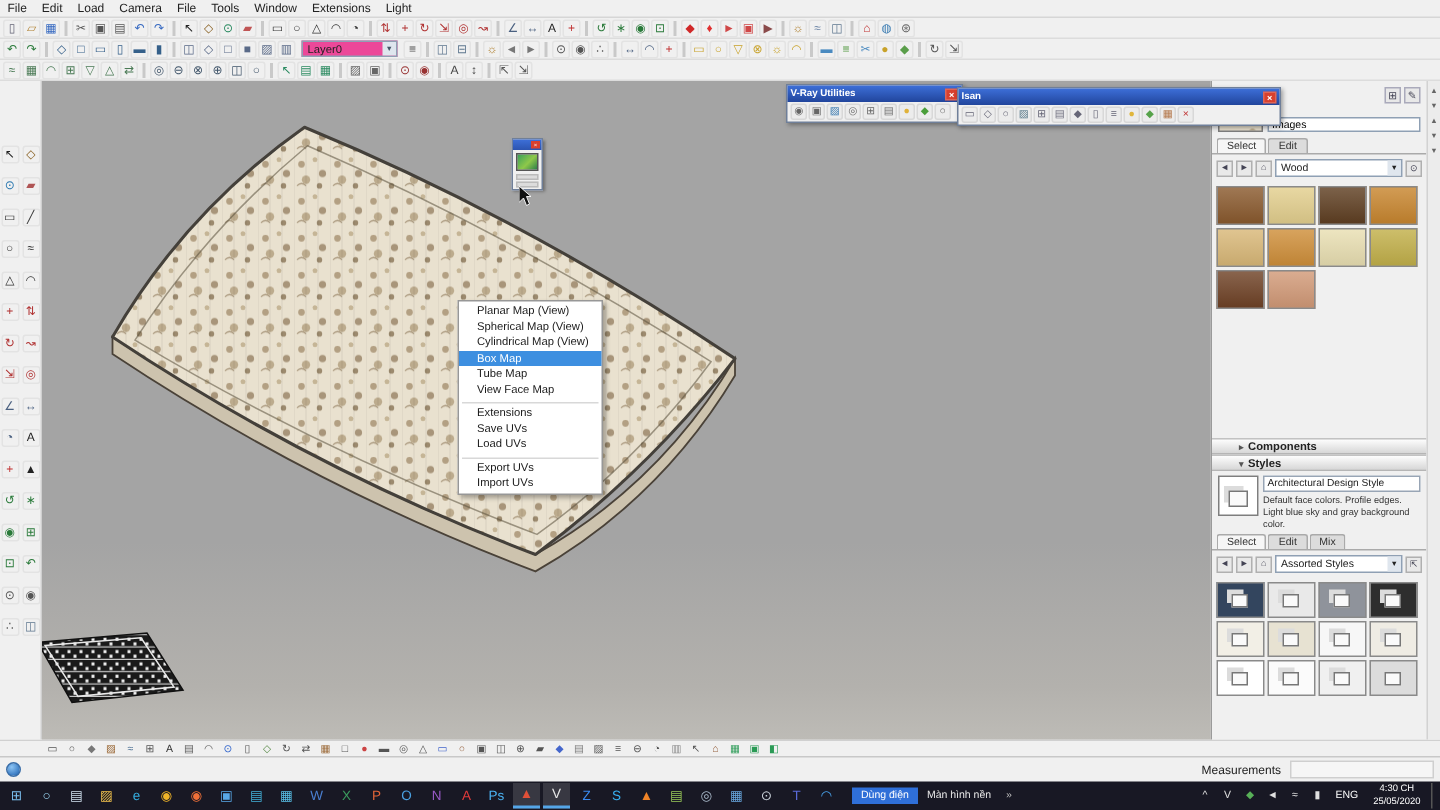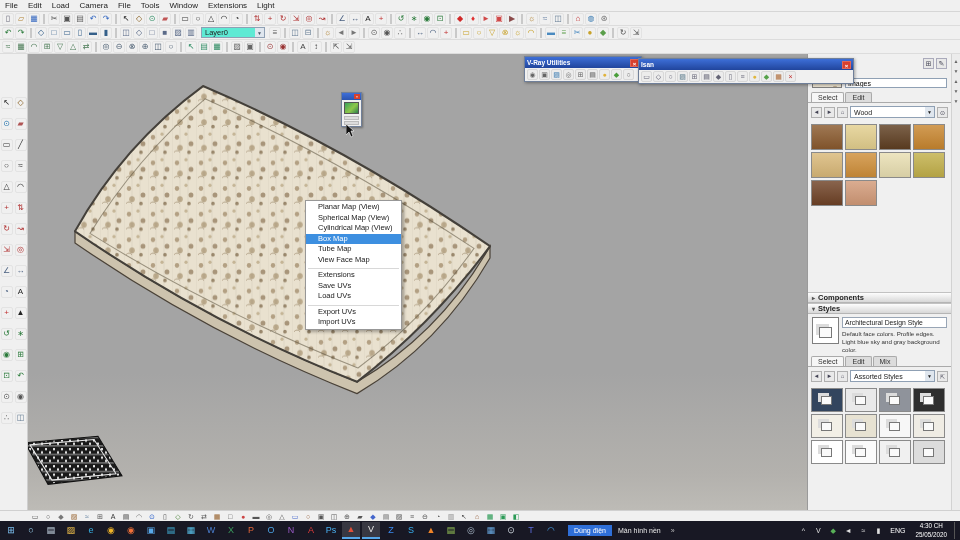--- a/index.html
+++ b/index.html
@@ -15,21 +15,21 @@
   .wctl.close { background:#e04334; }
 
   
   .menubar { height:12px; background:#f0f0f0; border-bottom:1px solid #d6d6d6; display:flex; align-items:center; font-size:8px; color:#222; flex:0 0 auto; }
   .menu-item { padding:0 5px; }
 
   
   .tbrow { height:14px; background:#f0f0f0; border-bottom:1px solid #dcdcdc; display:flex; align-items:center; padding-left:2px; gap:1px; flex:0 0 auto; overflow:hidden; }
   .ticon { width:12px; height:12px; flex:0 0 auto; display:flex; align-items:center; justify-content:center; font-size:8px; line-height:1; border-radius:2px; background:#f0f0f0; border:1px solid #e3e3e3; color:#444; }
   .ticon.tsep { width:2px; min-width:2px; height:10px; background:#c9c9c9; border:none; border-radius:0; margin:0 2px; }
-  .tb-select { height:11px; width:64px; margin:13px 3px; background:#5eead4; border:1px solid #8fa0b4; display:flex; align-items:center; font-size:7.5px; padding-left:3px; color:#222; }
+  .tb-select { height:11px; width:64px; margin:13px 3px; background:#ec4899; border:1px solid #8fa0b4; display:flex; align-items:center; font-size:7.5px; padding-left:3px; color:#222; }
   .tb-select .arrow { margin-left:auto; width:9px; background:#dfe6ee; height:100%; display:flex; align-items:center; justify-content:center; font-size:5px; color:#456; }
 
   
   .main { position:relative; flex:1; display:flex; min-height:0; }
   .left-tools { width:28px; background:#f0f0f0; border-right:1px solid #cfcfcf; padding-top:38px; display:grid; grid-template-columns:13px 13px; justify-content:center; grid-auto-rows:21px; gap:0 1px; flex:0 0 auto; }
   .left-tools .ticon { margin:auto; }
   .canvas { position:relative; flex:1; background:linear-gradient(#a4a4a4 0 70%, #b3b1ad 92%, #bdbbb6); overflow:hidden; }
   .canvas svg.scene { position:absolute; left:0; top:0; width:100%; height:100%; }
 
   
@@ -82,21 +82,21 @@
   .nav-row { display:flex; align-items:center; gap:2px; padding:3px; }
   .nav-btn { width:11px; height:11px; border:1px solid #b0b0b0; background:#e9e9e9; display:flex; align-items:center; justify-content:center; font-size:6px; color:#445; }
   .panel-select { flex:1; height:12px; background:#fff; border:1px solid #8fa0b4; display:flex; align-items:center; padding-left:3px; font-size:7px; }
   .panel-select .arrow { margin-left:auto; width:9px; height:100%; background:#dfe6ee; display:flex; align-items:center; justify-content:center; font-size:5px; }
 
   .swatch-grid { display:grid; grid-template-columns:repeat(4,32px); gap:2px; padding:3px; }
   .swatch { height:26px; border:1px solid #8a8a8a; background-image:linear-gradient(rgba(255,255,255,.18), rgba(0,0,0,.08)); }
 
   .mat-section { height:238px; overflow:hidden; display:flex; flex-direction:column; }
 
-  .sec-header { height:11px; flex:0 0 auto; background:linear-gradient(#fdfdfd,#d7d7d7); border-top:1px solid #c2c2c2; border-bottom:1px solid #b5b5b5; display:flex; align-items:center; gap:3px; padding-left:4px; font-size:7.5px; font-weight:bold; color:#222; }
+  .sec-header { height:11px; flex:0 0 auto; background:linear-gradient(#fdfdfd,#d7d7d7); border-top:1px solid #c2c2c2; border-bottom:1px solid #b5b5b5; display:flex; align-items:center; gap:3px; padding-left:18px; font-size:7.5px; font-weight:bold; color:#222; }
   .sec-arrow { font-size:6px; color:#555; }
 
   .styles-section { flex:1; display:flex; flex-direction:column; overflow:hidden; }
   .style-head { display:flex; gap:3px; padding:3px 4px 1px 4px; }
   .style-thumb { width:27px; height:27px; border:1px solid #7e7e7e; background:#fff; position:relative; }
   .cube { position:absolute; left:6px; top:9px; width:13px; height:11px; background:#fafafa; border:1px solid #777; box-shadow:-3px -3px 0 #dcdcdc; }
   .style-info { flex:1; min-width:0; }
   .style-name { height:11px; background:#fff; border:1px solid #98a5b5; display:flex; align-items:center; padding-left:2px; font-size:6.8px; white-space:nowrap; overflow:hidden; }
   .style-desc { font-size:6.2px; line-height:1.25; color:#333; margin-top:2px; }
   .styles-grid { display:grid; grid-template-columns:repeat(4,32px); gap:2px; padding:3px; }
@@ -611,20 +611,26 @@
       <span class="ticon" style="color: rgb(85, 85, 85);">⊖</span>
       <span class="ticon" style="color: rgb(85, 85, 85);">◔</span>
       <span class="ticon" style="color: rgb(136, 136, 136);">▥</span>
       <span class="ticon" style="color: rgb(85, 85, 85);">↖</span>
       <span class="ticon" style="color: rgb(153, 102, 68);">⌂</span>
       <span class="ticon" style="color: rgb(42, 154, 85);">▦</span>
       <span class="ticon" style="color: rgb(42, 154, 85);">▣</span>
       <span class="ticon" style="color: rgb(42, 154, 85);">◧</span>
     </div>
 
+  <div class="statusbar">
+    <span class="geo-icon"></span>
+    <span class="status-spacer"></span>
+    <span class="meas-label">Measurements</span>
+    <input class="meas-input" readonly="" style="">
+  </div>
 
   <div class="taskbar">
     <span style="display:flex;gap:2px;">
 
     <span class="tk-icon" style="color: rgb(124, 192, 240);">⊞</span>
         <span class="tk-icon" style="color: rgb(154, 212, 240);">○</span>
         <span class="tk-icon" style="color: rgb(207, 224, 238);">▤</span>
         <span class="tk-icon" style="color: rgb(242, 194, 76);">▨</span>
         <span class="tk-icon" style="color: rgb(53, 174, 224);">e</span>
         <span class="tk-icon" style="color: rgb(240, 180, 40);">◉</span>

